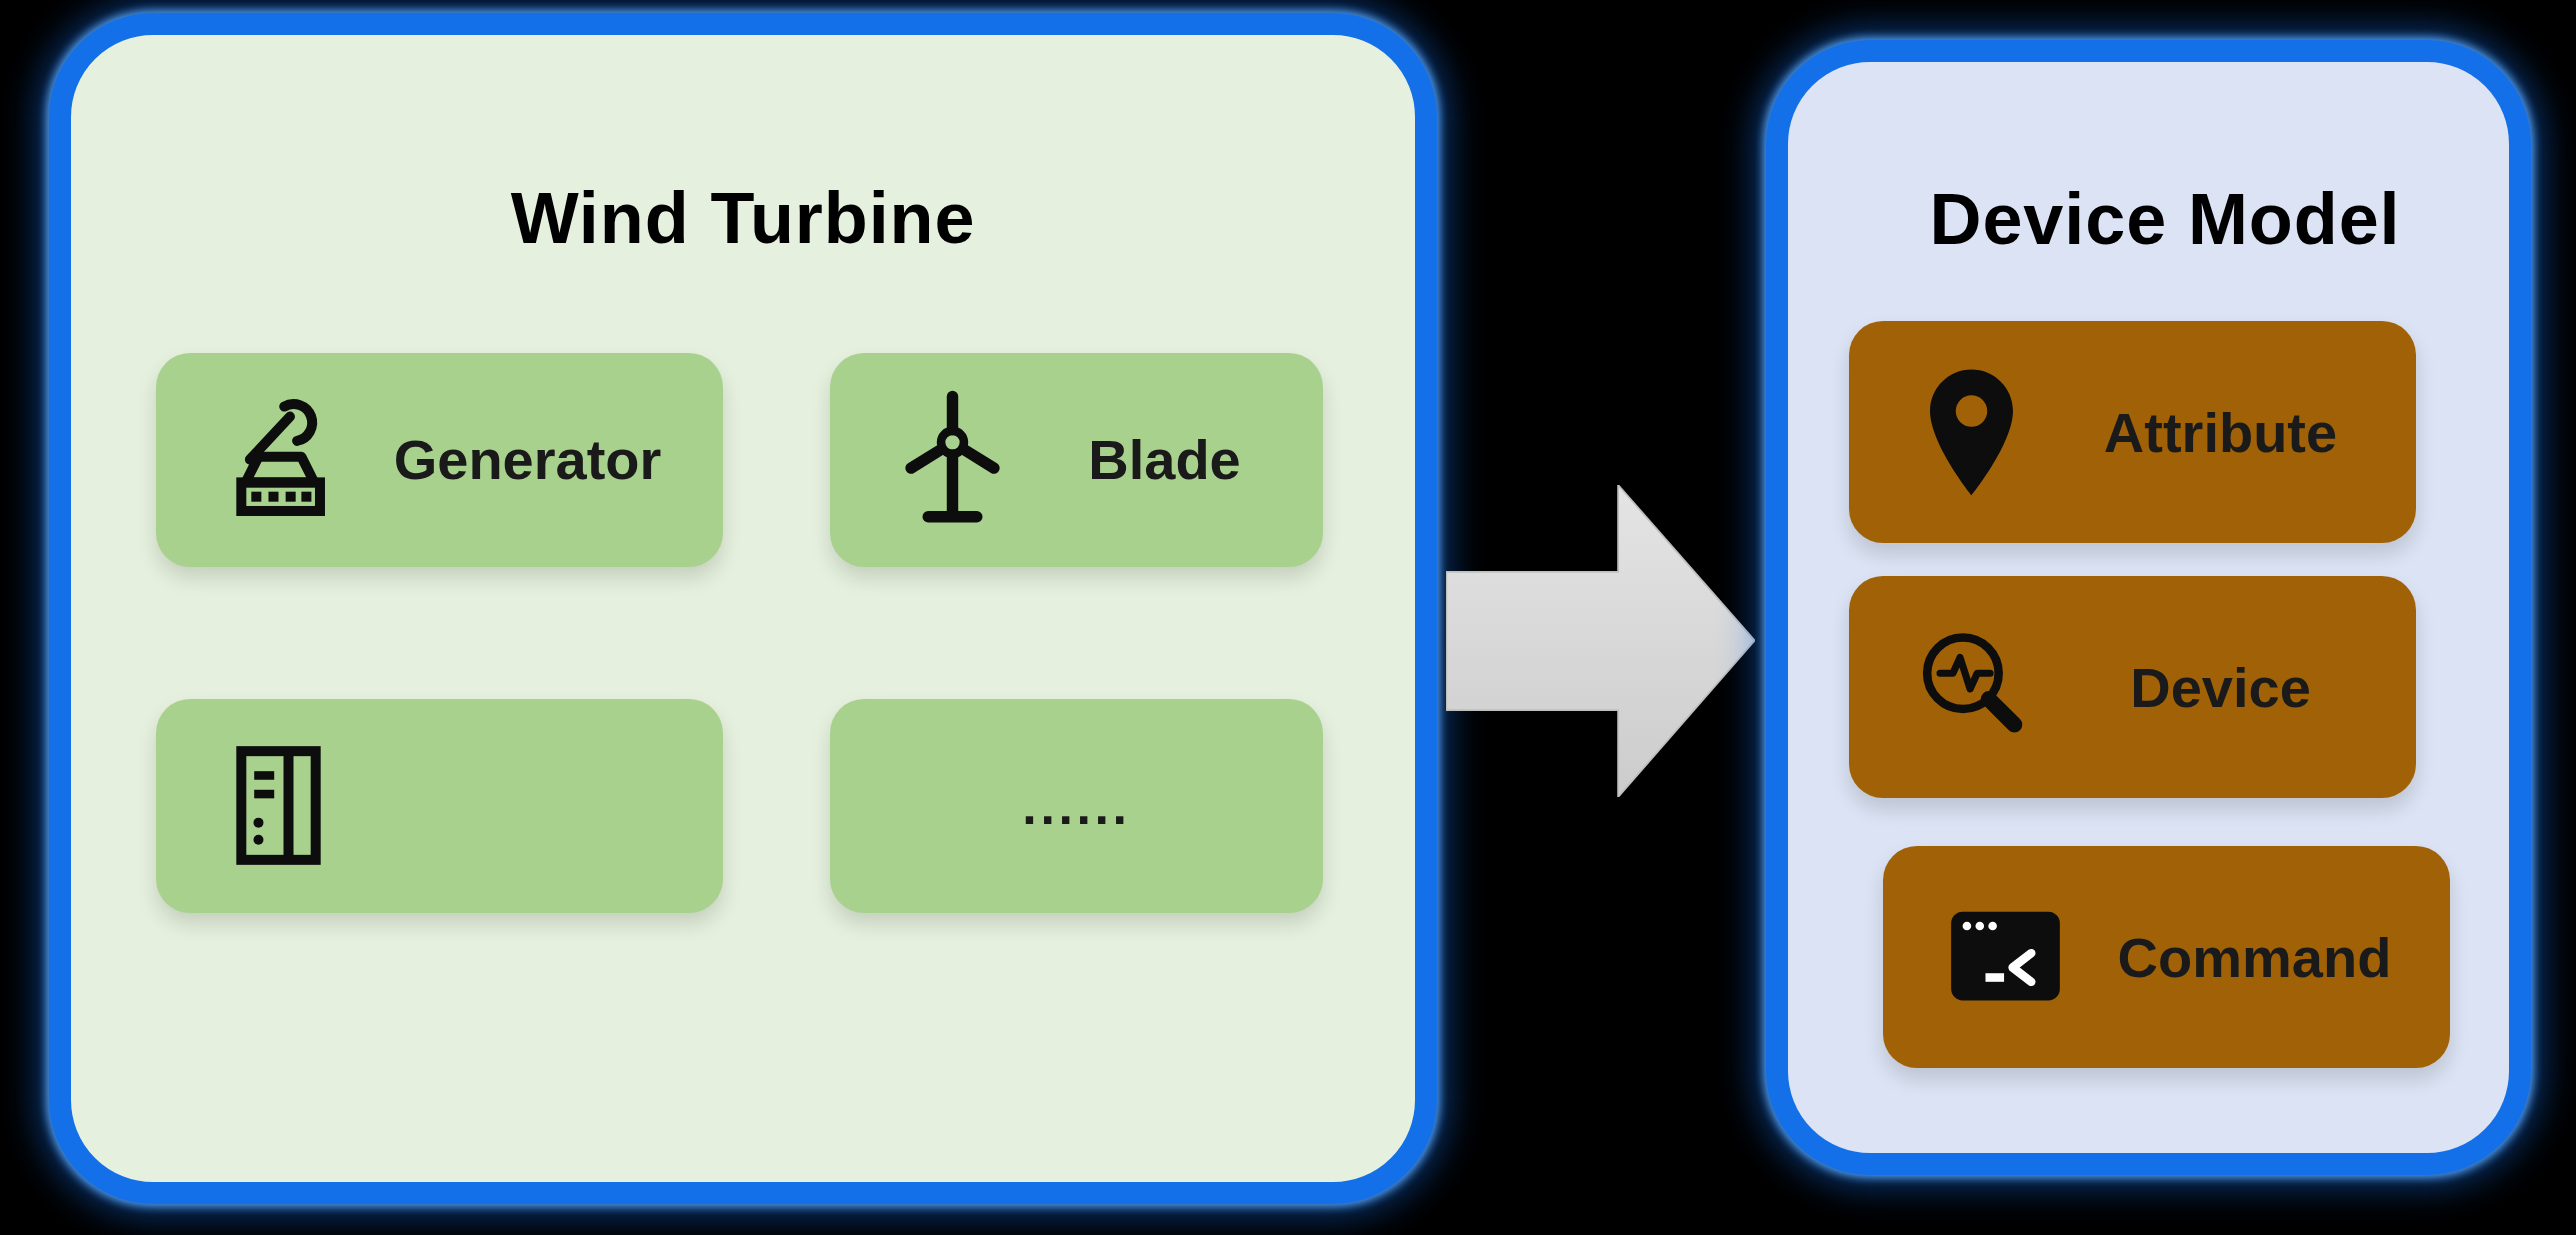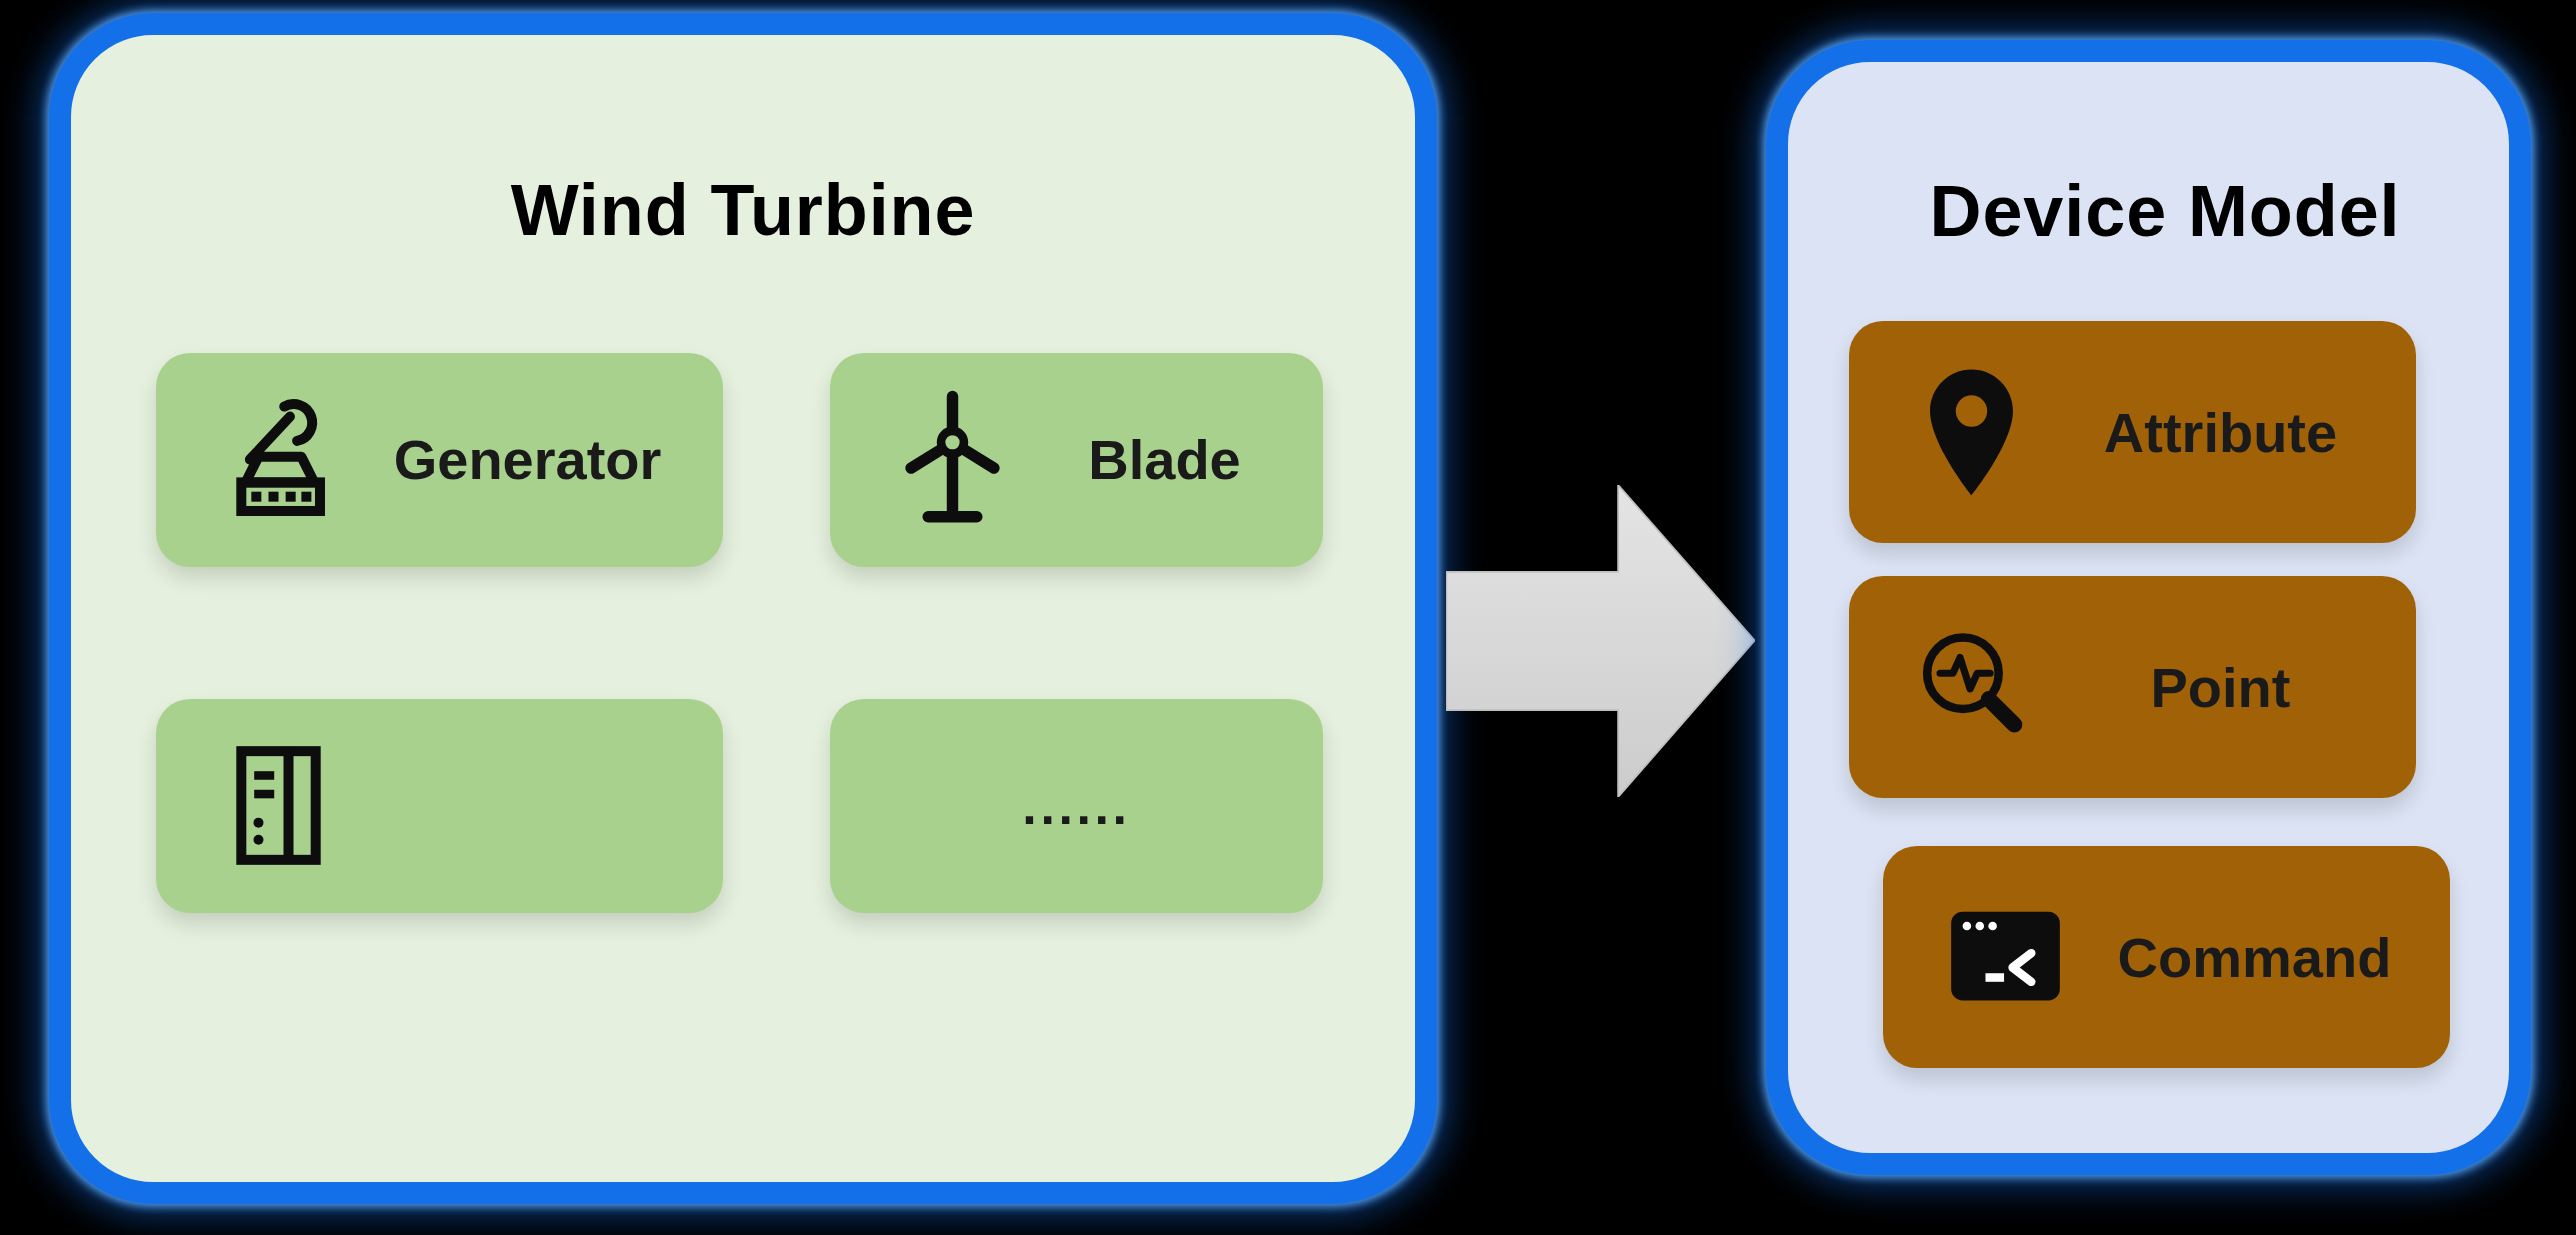--- a/index.html
+++ b/index.html
@@ -33,21 +33,21 @@
     background: #e5f1de;
   }
   .panel-right {
     left: 1766px; top: 40px;
     width: 765px; height: 1135px;
     background: #dbe3f4;
   }
   .panel-title {
     position: absolute;
     left: 0; right: 0;
-    margin: 0;
+    margin: 8px;
     text-align: center;
     font-size: 72px;
     font-weight: 700;
     color: #000000;
     letter-spacing: 0.9px;
   }
   .panel-left  .panel-title { top: 134px; }
   .panel-right .panel-title { top: 108px; padding-left: 33px; }
 
   
@@ -186,21 +186,21 @@
     </div>
 
     <div class="tile tile-blue tile-point">
       <span class="tile-icon">
         <svg viewBox="0 0 100 100" xmlns="http://www.w3.org/2000/svg" stroke="#0d0d0d" fill="none">
           <circle cx="44" cy="40" r="25" stroke-width="6"></circle>
           <path d="M28 40 h9 l5 -11 l7 22 l5 -11 h9" stroke-width="5" stroke-linecap="round" stroke-linejoin="round"></path>
           <line x1="62" y1="58" x2="80" y2="76" stroke-width="11" stroke-linecap="round"></line>
         </svg>
       </span>
-      <span class="tile-label">Point</span>
+      <span class="tile-label">Device</span>
     </div>
 
     <div class="tile tile-blue tile-command">
       <span class="tile-icon">
         <svg viewBox="0 0 100 100" xmlns="http://www.w3.org/2000/svg">
           <rect x="12" y="18" width="76" height="62" rx="8" fill="#0d0d0d"></rect>
           <circle cx="23" cy="28" r="3" fill="#ffffff"></circle>
           <circle cx="32" cy="28" r="3" fill="#ffffff"></circle>
           <circle cx="41" cy="28" r="3" fill="#ffffff"></circle>
           <line x1="36" y1="64" x2="49" y2="64" stroke="#ffffff" stroke-width="6"></line>

